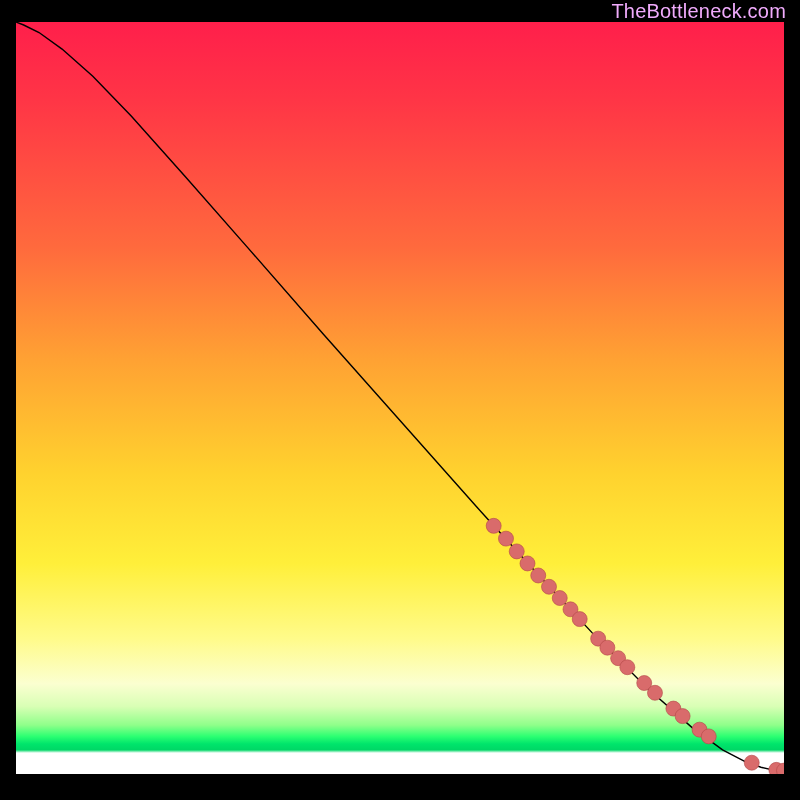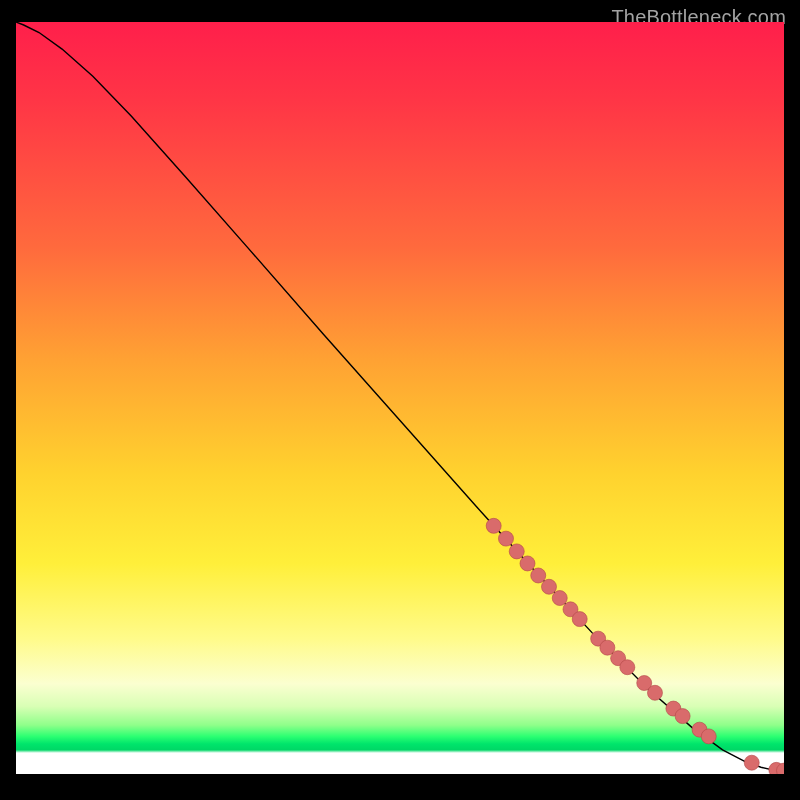--- a/index.html
+++ b/index.html
@@ -48,23 +48,23 @@
     );
   }
   .curve-svg {
     position: absolute;
     inset: 0;
     width: 100%;
     height: 100%;
   }
   .attribution {
     position: absolute;
-    top: 6px;
+    top: 0;
     right: 14px;
-    color: #a3a3a3;
+    color: #f0abfc;
     font-size: 20px;
     letter-spacing: 0.2px;
   }
 </style>
 </head>
 <body>
 
 <div class="stage">
 
   <div class="attribution">TheBottleneck.com</div>

